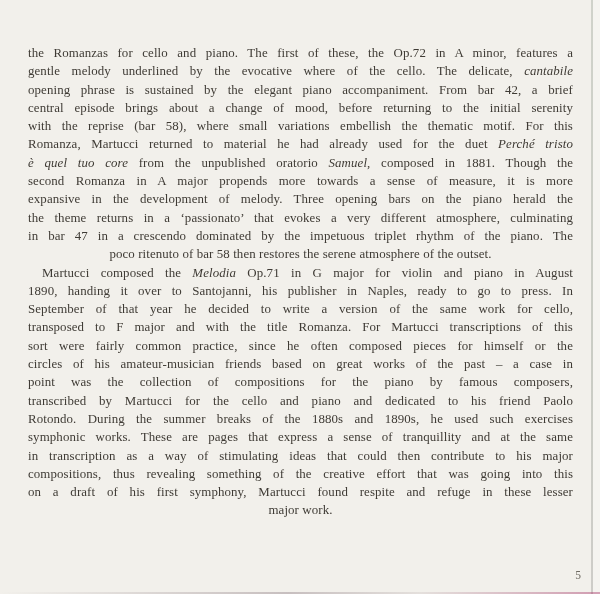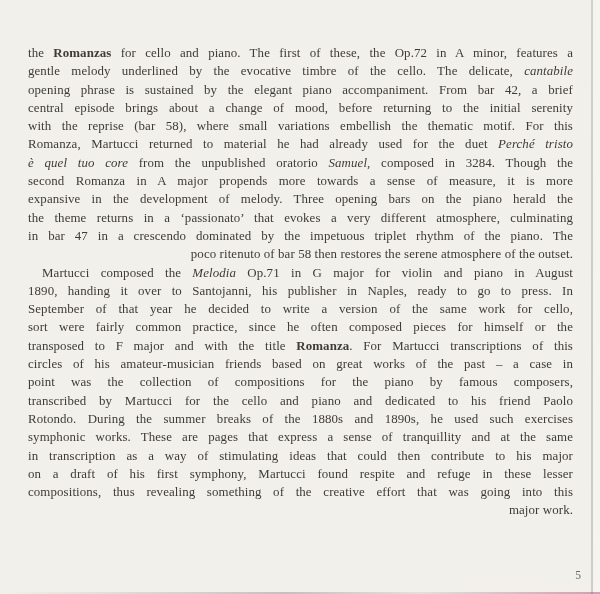--- a/index.html
+++ b/index.html
@@ -31,29 +31,29 @@
     white-space: normal;
   }
   
   .line::after {
     content: "";
     display: inline-block;
     width: 100%;
     height: 0;
   }
   .line.last {
-    text-align: right;
+    text-align: center;
   }
   .line.last::after {
     content: none;
   }
   .line.indent {
     text-indent: 14px;
   }
-  .run-bold   { font-weight: bold; }
+  .run-bold   { font-weight: normal; }
   .run-italic { font-style: italic; }
   .page-number {
     position: absolute;
     right: 19px;
     bottom: 13px;
     font-size: 11.5px;
     color: #6e6a62;
   }
   
   .scan-edge-right {
@@ -86,42 +86,42 @@
       rgba(170,60,110,0.45) 99%);
   }
 </style>
 </head>
 <body>
 
 <div class="page">
   <div class="scan-strip-right"></div>
   <div class="text-block">
       <div class="line"><span>the </span><span class="run-bold">Romanzas</span><span> for cello and piano. The first of these, the Op.72 in A minor, features a</span></div>
-      <div class="line"><span>gentle melody underlined by the evocative timbre of the cello. The delicate, </span><span class="run-italic">cantabile</span></div>
+      <div class="line"><span>gentle melody underlined by the evocative where of the cello. The delicate, </span><span class="run-italic">cantabile</span></div>
       <div class="line"><span>opening phrase is sustained by the elegant piano accompaniment. From bar 42, a brief</span></div>
       <div class="line"><span>central episode brings about a change of mood, before returning to the initial serenity</span></div>
       <div class="line"><span>with the reprise (bar 58), where small variations embellish the thematic motif. For this</span></div>
       <div class="line"><span>Romanza, Martucci returned to material he had already used for the duet </span><span class="run-italic">Perché tristo</span></div>
-      <div class="line"><span class="run-italic">è quel tuo core</span><span> from the unpublished oratorio </span><span class="run-italic">Samuel</span><span>, composed in 3284. Though the</span></div>
+      <div class="line"><span class="run-italic">è quel tuo core</span><span> from the unpublished oratorio </span><span class="run-italic">Samuel</span><span>, composed in 1881. Though the</span></div>
       <div class="line"><span>second Romanza in A major propends more towards a sense of measure, it is more</span></div>
       <div class="line"><span>expansive in the development of melody. Three opening bars on the piano herald the</span></div>
       <div class="line"><span>the theme returns in a ‘passionato’ that evokes a very different atmosphere, culminating</span></div>
       <div class="line"><span>in bar 47 in a crescendo dominated by the impetuous triplet rhythm of the piano. The</span></div>
       <div class="line last"><span>poco ritenuto of bar 58 then restores the serene atmosphere of the outset.</span></div>
       <div class="line indent"><span>Martucci composed the </span><span class="run-italic">Melodia</span><span> Op.71 in G major for violin and piano in August</span></div>
       <div class="line"><span>1890, handing it over to Santojanni, his publisher in Naples, ready to go to press. In</span></div>
       <div class="line"><span>September of that year he decided to write a version of the same work for cello,</span></div>
+      <div class="line"><span>transposed to F major and with the title </span><span class="run-bold">Romanza</span><span>. For Martucci transcriptions of this</span></div>
       <div class="line"><span>sort were fairly common practice, since he often composed pieces for himself or the</span></div>
-      <div class="line"><span>transposed to F major and with the title </span><span class="run-bold">Romanza</span><span>. For Martucci transcriptions of this</span></div>
       <div class="line"><span>circles of his amateur-musician friends based on great works of the past – a case in</span></div>
       <div class="line"><span>point was the collection of compositions for the piano by famous composers,</span></div>
       <div class="line"><span>transcribed by Martucci for the cello and piano and dedicated to his friend Paolo</span></div>
       <div class="line"><span>Rotondo. During the summer breaks of the 1880s and 1890s, he used such exercises</span></div>
       <div class="line"><span>symphonic works. These are pages that express a sense of tranquillity and at the same</span></div>
       <div class="line"><span>in transcription as a way of stimulating ideas that could then contribute to his major</span></div>
+      <div class="line"><span>compositions, thus revealing something of the creative effort that was going into this</span></div>
       <div class="line"><span>on a draft of his first symphony, Martucci found respite and refuge in these lesser</span></div>
-      <div class="line"><span>compositions, thus revealing something of the creative effort that was going into this</span></div>
       <div class="line last"><span>major work.</span></div>
     </div>
   <div class="page-number">5</div>
   <div class="scan-edge-right"></div>
   <div class="scan-edge-bottom"></div>
 </div>
 
 </body></html>

